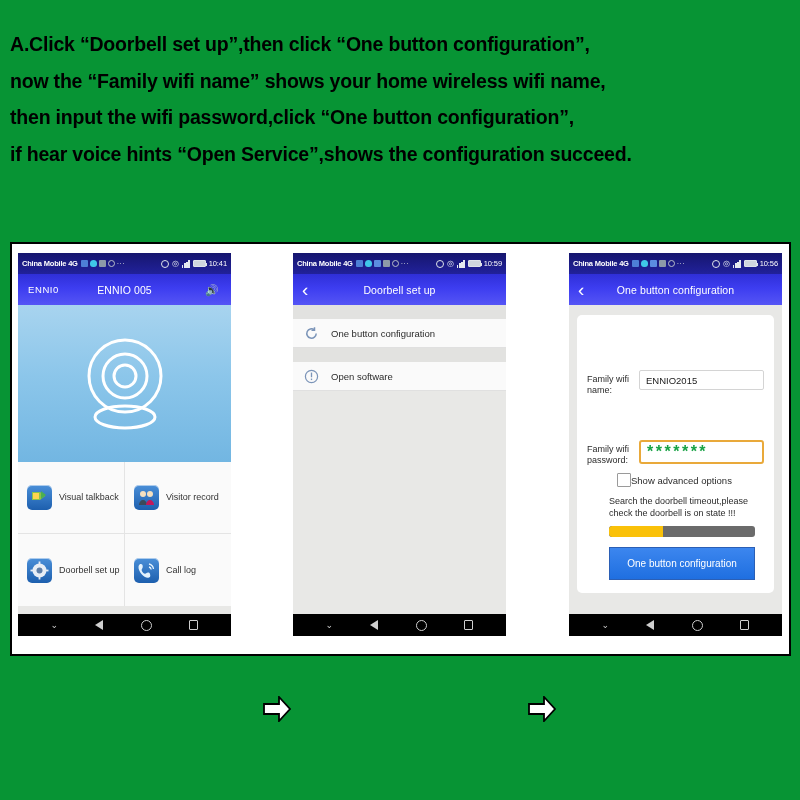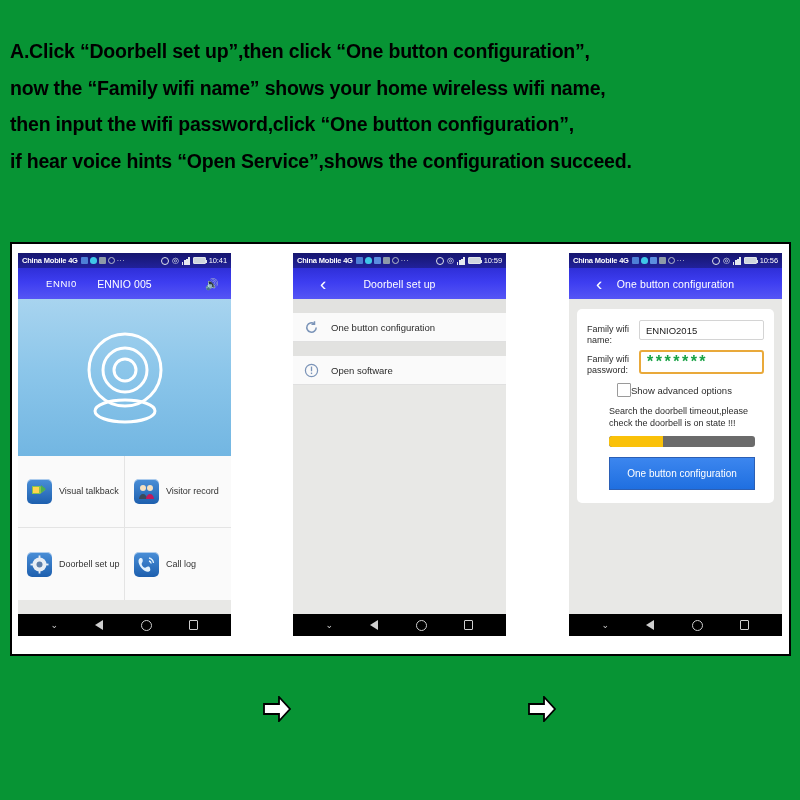--- a/index.html
+++ b/index.html
@@ -6,21 +6,21 @@
   html, body {
     width: 800px; height: 800px;
     overflow: hidden;
     font-family: "Liberation Sans", sans-serif;
   }
   body { background: #079434; position: relative; }
 
   
   #instructions {
     position: absolute;
-    left: 10px; top: 33px;
+    left: 10px; top: 26px;
     width: 785px;
     color: #000;
     font-weight: bold;
     font-size: 19.5px;
     line-height: 36.5px;
     letter-spacing: -0.2px;
     white-space: pre-line;
   }
 
   
@@ -39,21 +39,21 @@
     background: #e8e8e6;
     overflow: hidden;
     font-size: 9px;
   }
   #phone-1 { left: 6px;   }
   #phone-2 { left: 281px; }
   #phone-3 { left: 557px; }
 
   
   .statusbar {
-    height: 15px;
+    height: 21px;
     background: #1f1f8f;
     background: linear-gradient(#16166e, #21219b);
     color: #fff;
     display: flex;
     align-items: center;
     padding: 0 4px;
     font-size: 7.5px;
     white-space: nowrap;
   }
   .statusbar .carrier { font-weight: bold; letter-spacing: -0.2px; }
@@ -94,21 +94,20 @@
   }
   .sb-time { font-size: 7.5px; letter-spacing: -0.1px; }
 
   
   .appbar {
     height: 31px;
     background: linear-gradient(180deg, #2f2fd8 0%, #3d3df0 45%, #5555f5 100%);
     color: #fff;
     display: flex; align-items: center;
     position: relative;
-    padding-left: 18px;
   }
   .appbar .title {
     position: absolute; left: 0; right: 0; text-align: center;
     font-size: 10.5px; letter-spacing: 0.1px;
   }
   .appbar .left-label {
     margin-left: 10px; font-size: 9.5px; letter-spacing: 0.6px; z-index: 2;
   }
   .back-chev {
     margin-left: 9px; z-index: 2;
@@ -157,21 +156,21 @@
     border-bottom: 1px solid #e0e0e0;
   }
   .list-ic { width: 15px; height: 15px; flex: none; color: #7b94b8; }
   .list-label { font-size: 9.5px; color: #2b2b2b; }
 
   
   .form-area { background: #e8e8e6; height: 337px; padding: 10px 8px 0; }
   .card {
     background: #fff; border-radius: 5px; padding: 11px 10px 13px;
   }
-  .form-row { display: flex; align-items: flex-start; margin-bottom: 4px; }
+  .form-row { display: flex; align-items: flex-start; margin-bottom: 4px; margin-top: 44px; }
   .form-label {
     width: 52px; flex: none;
     font-size: 9px; color: #2b2b2b; line-height: 11px; padding-top: 4px;
   }
   .text-input {
     flex: 1; height: 20px; background: #fff;
     border: 1px solid #d4d4d4; border-radius: 2px;
     font-size: 9.5px; color: #1a1a1a;
     display: flex; align-items: center; padding-left: 6px;
   }

